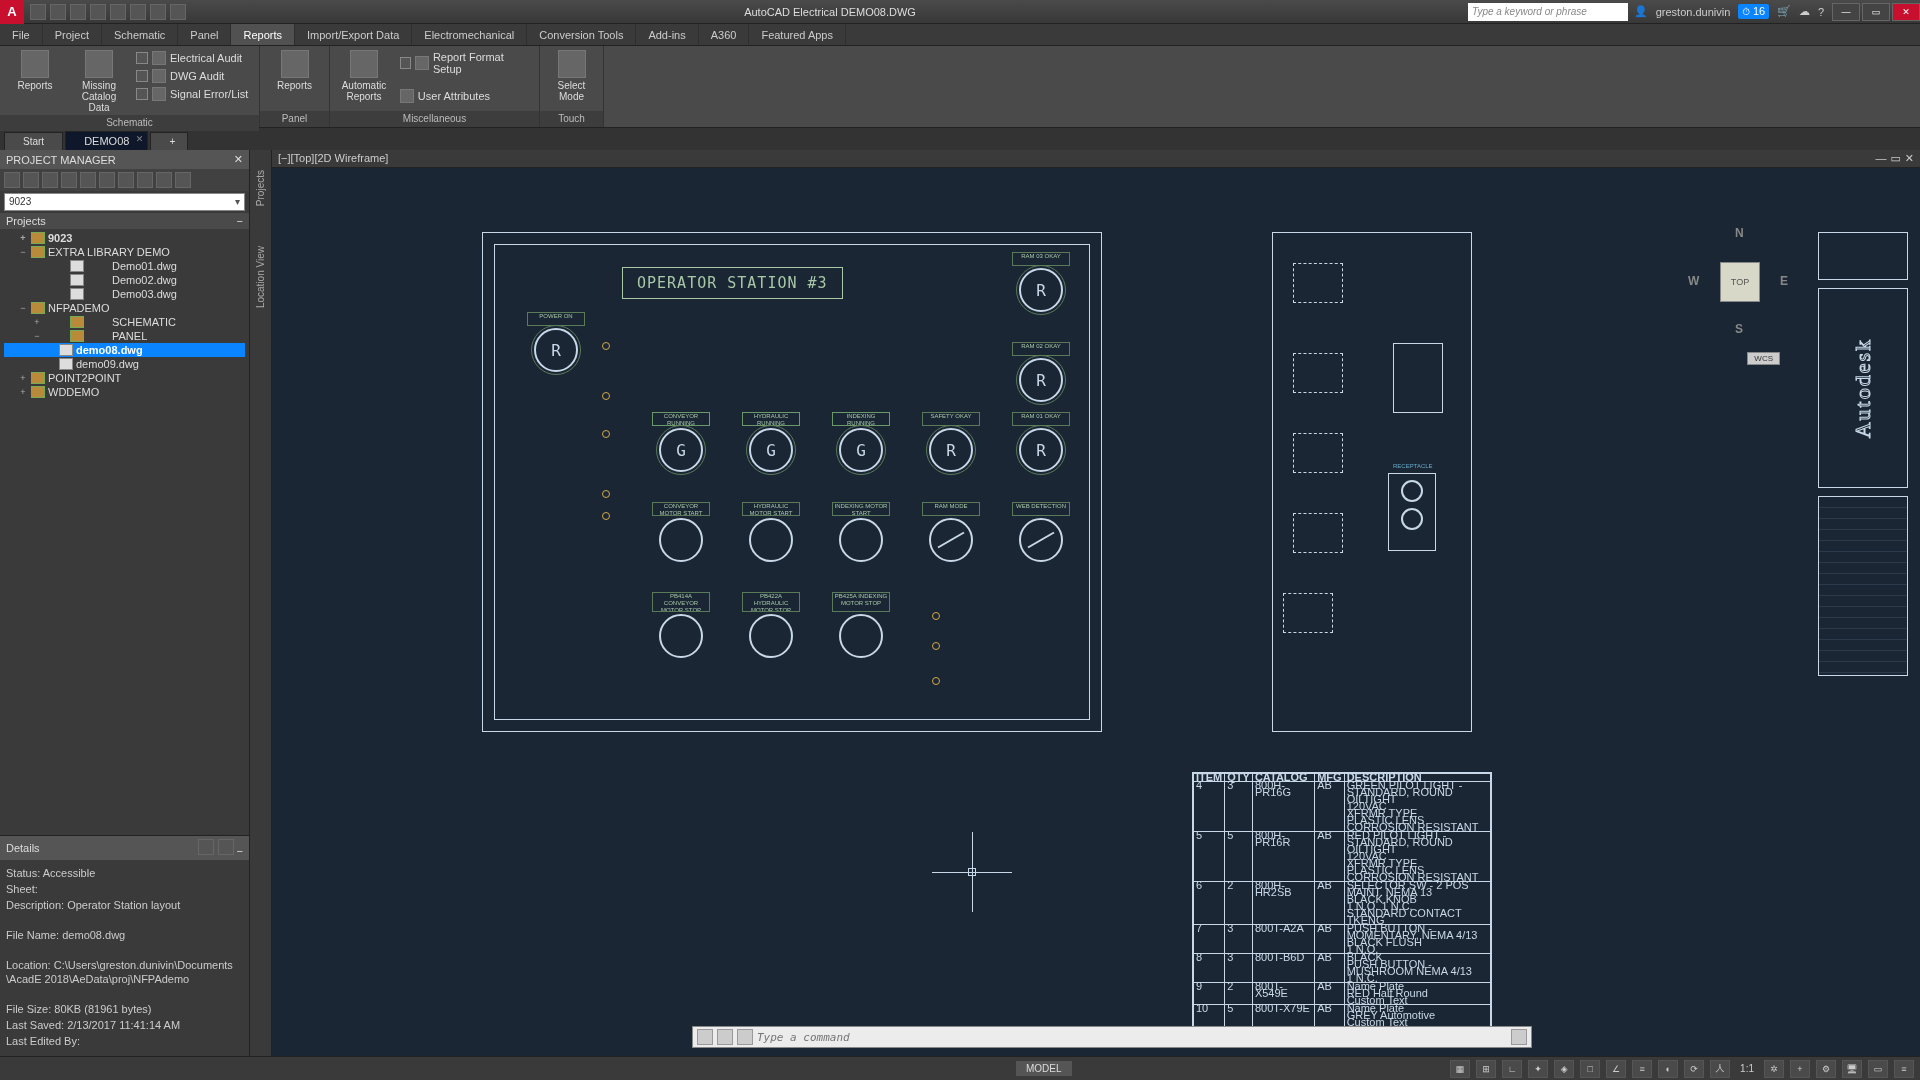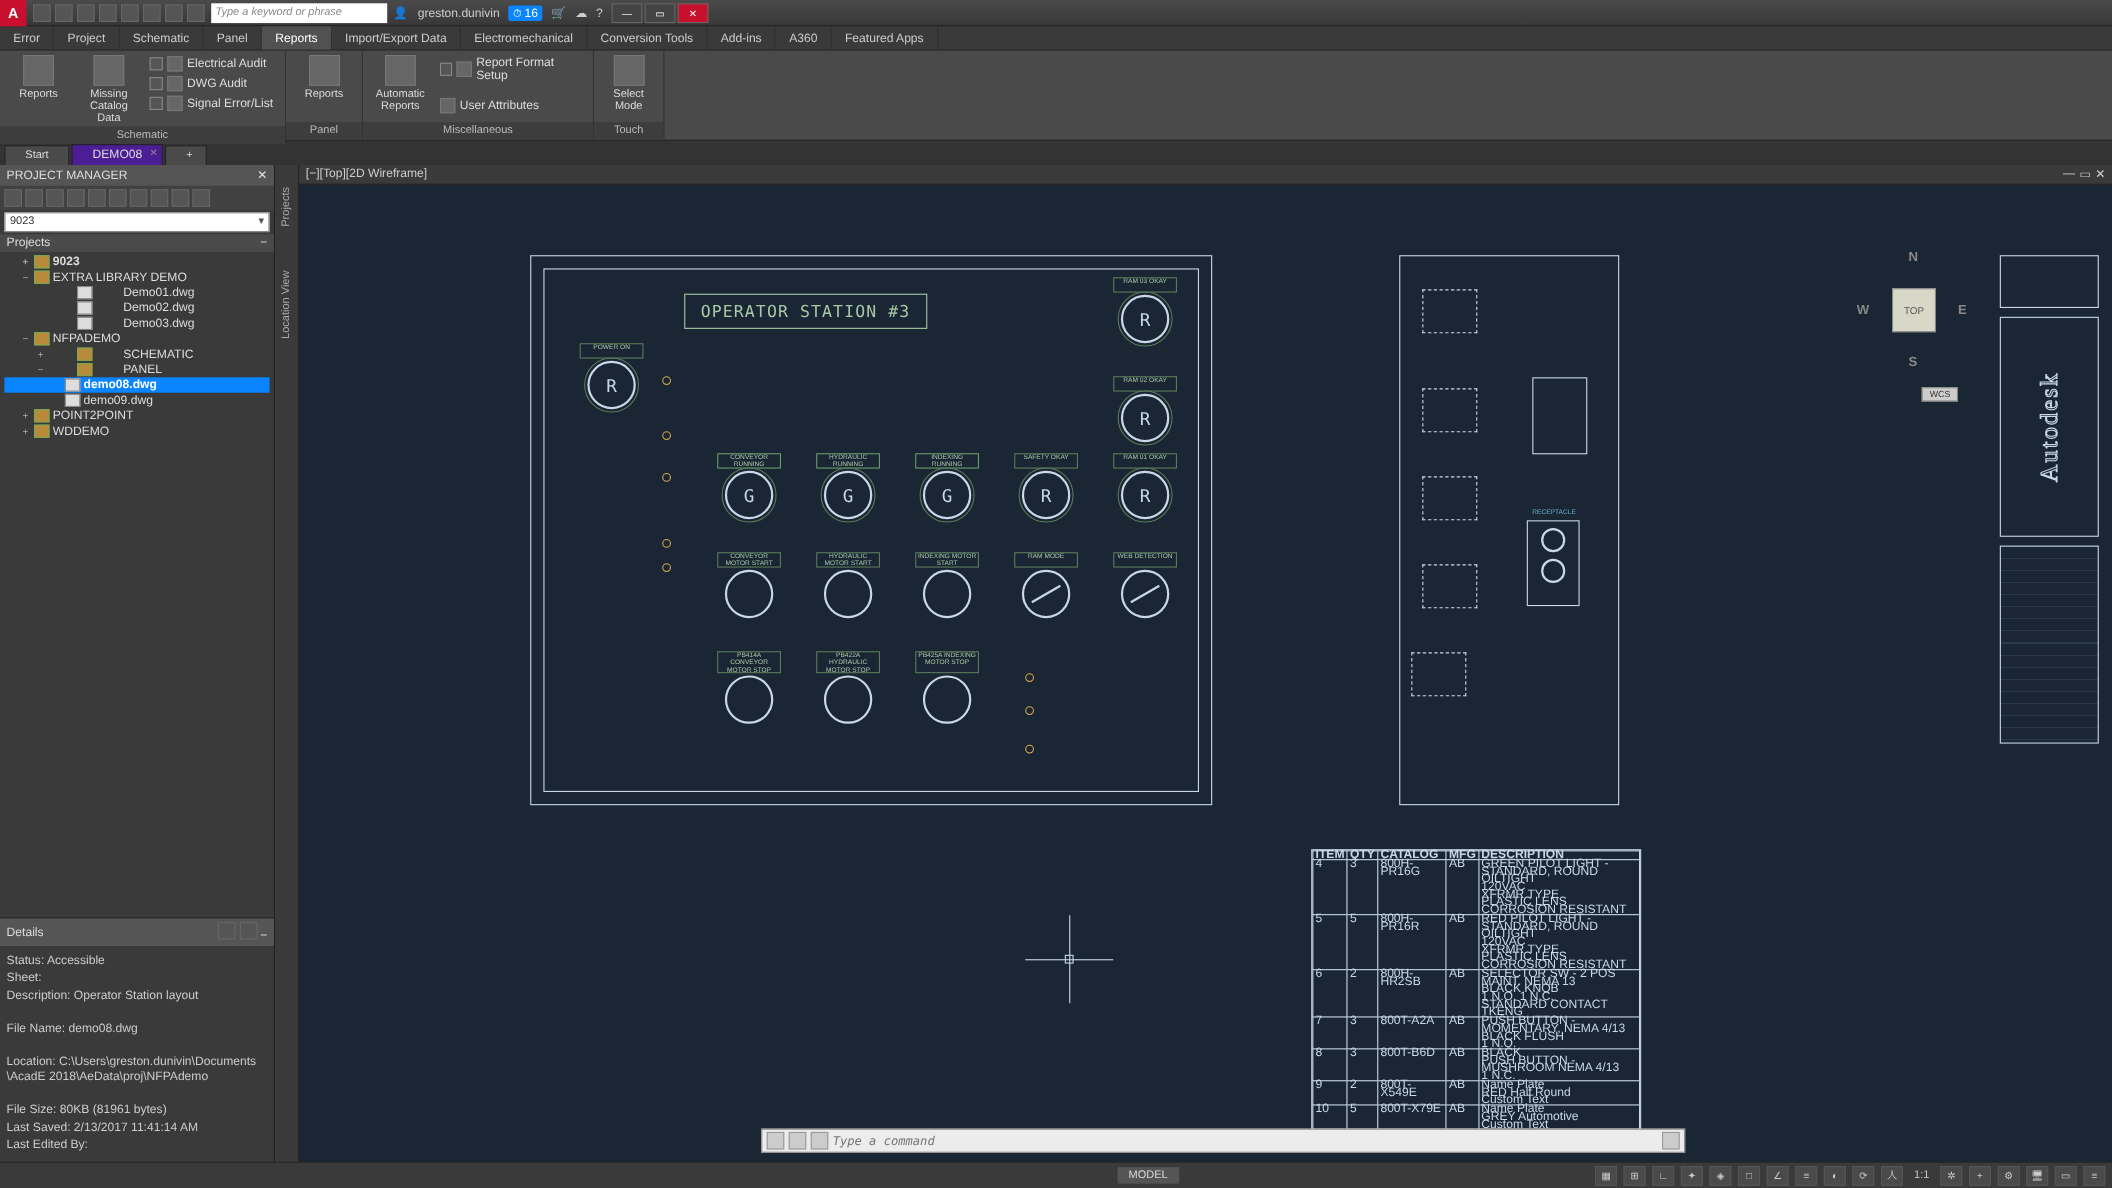--- a/index.html
+++ b/index.html
@@ -31,21 +31,21 @@
 .big-btn { display: flex; flex-direction: column; align-items: center; width: 58px; padding: 2px; cursor: pointer; }
 .big-btn .ico { width: 28px; height: 28px; background: #666; border: 1px solid #777; margin-bottom: 2px; }
 .big-btn span { text-align: center; font-size: 10px; line-height: 11px; color: #ddd; }
 .small-btn { display: flex; align-items: center; gap: 4px; padding: 1px 2px; cursor: pointer; font-size: 10px; color: #ddd; }
 .small-btn .ico { width: 14px; height: 14px; background: #666; border: 1px solid #777; }
 .check { width: 12px; height: 12px; border: 1px solid #888; background: #555; }
 
 
 .filetabs { height: 22px; background: #333; display: flex; align-items: flex-end; padding-left: 4px; }
 .filetab { padding: 3px 18px; background: #4a4a4a; color: #ddd; border: 1px solid #222; border-bottom: none; margin-right: 2px; font-size: 10px; cursor: pointer; position: relative; }
-.filetab.active { background: #4c1d95; }
+.filetab.active { background: #0f172a; }
 .filetab .x { position: absolute; right: 4px; top: 2px; color: #888; font-size: 9px; }
 .newtab { width: 20px; text-align: center; }
 
 
 .main { display: flex; height: calc(1080px - 24px - 22px - 82px - 22px - 24px); }
 .sidebar { width: 250px; background: #3a3a3a; border-right: 1px solid #222; display: flex; flex-direction: column; }
 .panel-head { background: #555; color: #ddd; padding: 3px 6px; font-size: 10px; display: flex; justify-content: space-between; align-items: center; }
 .panel-toolbar { display: flex; gap: 3px; padding: 3px 4px; background: #414141; }
 .tool-btn { width: 16px; height: 16px; background: #555; border: 1px solid #666; cursor: pointer; }
 .combo { margin: 2px 4px; height: 18px; background: #fff; color: #333; border: 1px solid #888; padding: 0 4px; line-height: 16px; font-size: 10px; position: relative; }
@@ -127,38 +127,39 @@
   <div class="qat">
     <div class="qat-btn"></div>
     <div class="qat-btn"></div>
     <div class="qat-btn"></div>
     <div class="qat-btn"></div>
     <div class="qat-btn"></div>
     <div class="qat-btn"></div>
     <div class="qat-btn"></div>
     <div class="qat-btn"></div>
   </div>
+  <div class="title">AutoCAD Electrical   DEMO08.DWG</div>
   <div class="search-box">Type a keyword or phrase</div>
   <div class="title-right">
     <span>👤</span>
     <span>greston.dunivin</span>
     <span class="badge">⏱ <span>16</span></span>
     <span>🛒</span>
     <span>☁</span>
     <span>?</span>
   </div>
   <div class="win-btns">
     <div class="win-btn">—</div>
     <div class="win-btn">▭</div>
     <div class="win-btn close">✕</div>
   </div>
 </div>
 
 <div class="menubar" id="menubar">
-    <div class="menu-tab">Error</div>
+    <div class="menu-tab">File</div>
     <div class="menu-tab">Project</div>
     <div class="menu-tab">Schematic</div>
     <div class="menu-tab">Panel</div>
     <div class="menu-tab active">Reports</div>
     <div class="menu-tab">Import/Export Data</div>
     <div class="menu-tab">Electromechanical</div>
     <div class="menu-tab">Conversion Tools</div>
     <div class="menu-tab">Add-ins</div>
     <div class="menu-tab">A360</div>
     <div class="menu-tab">Featured Apps</div>

